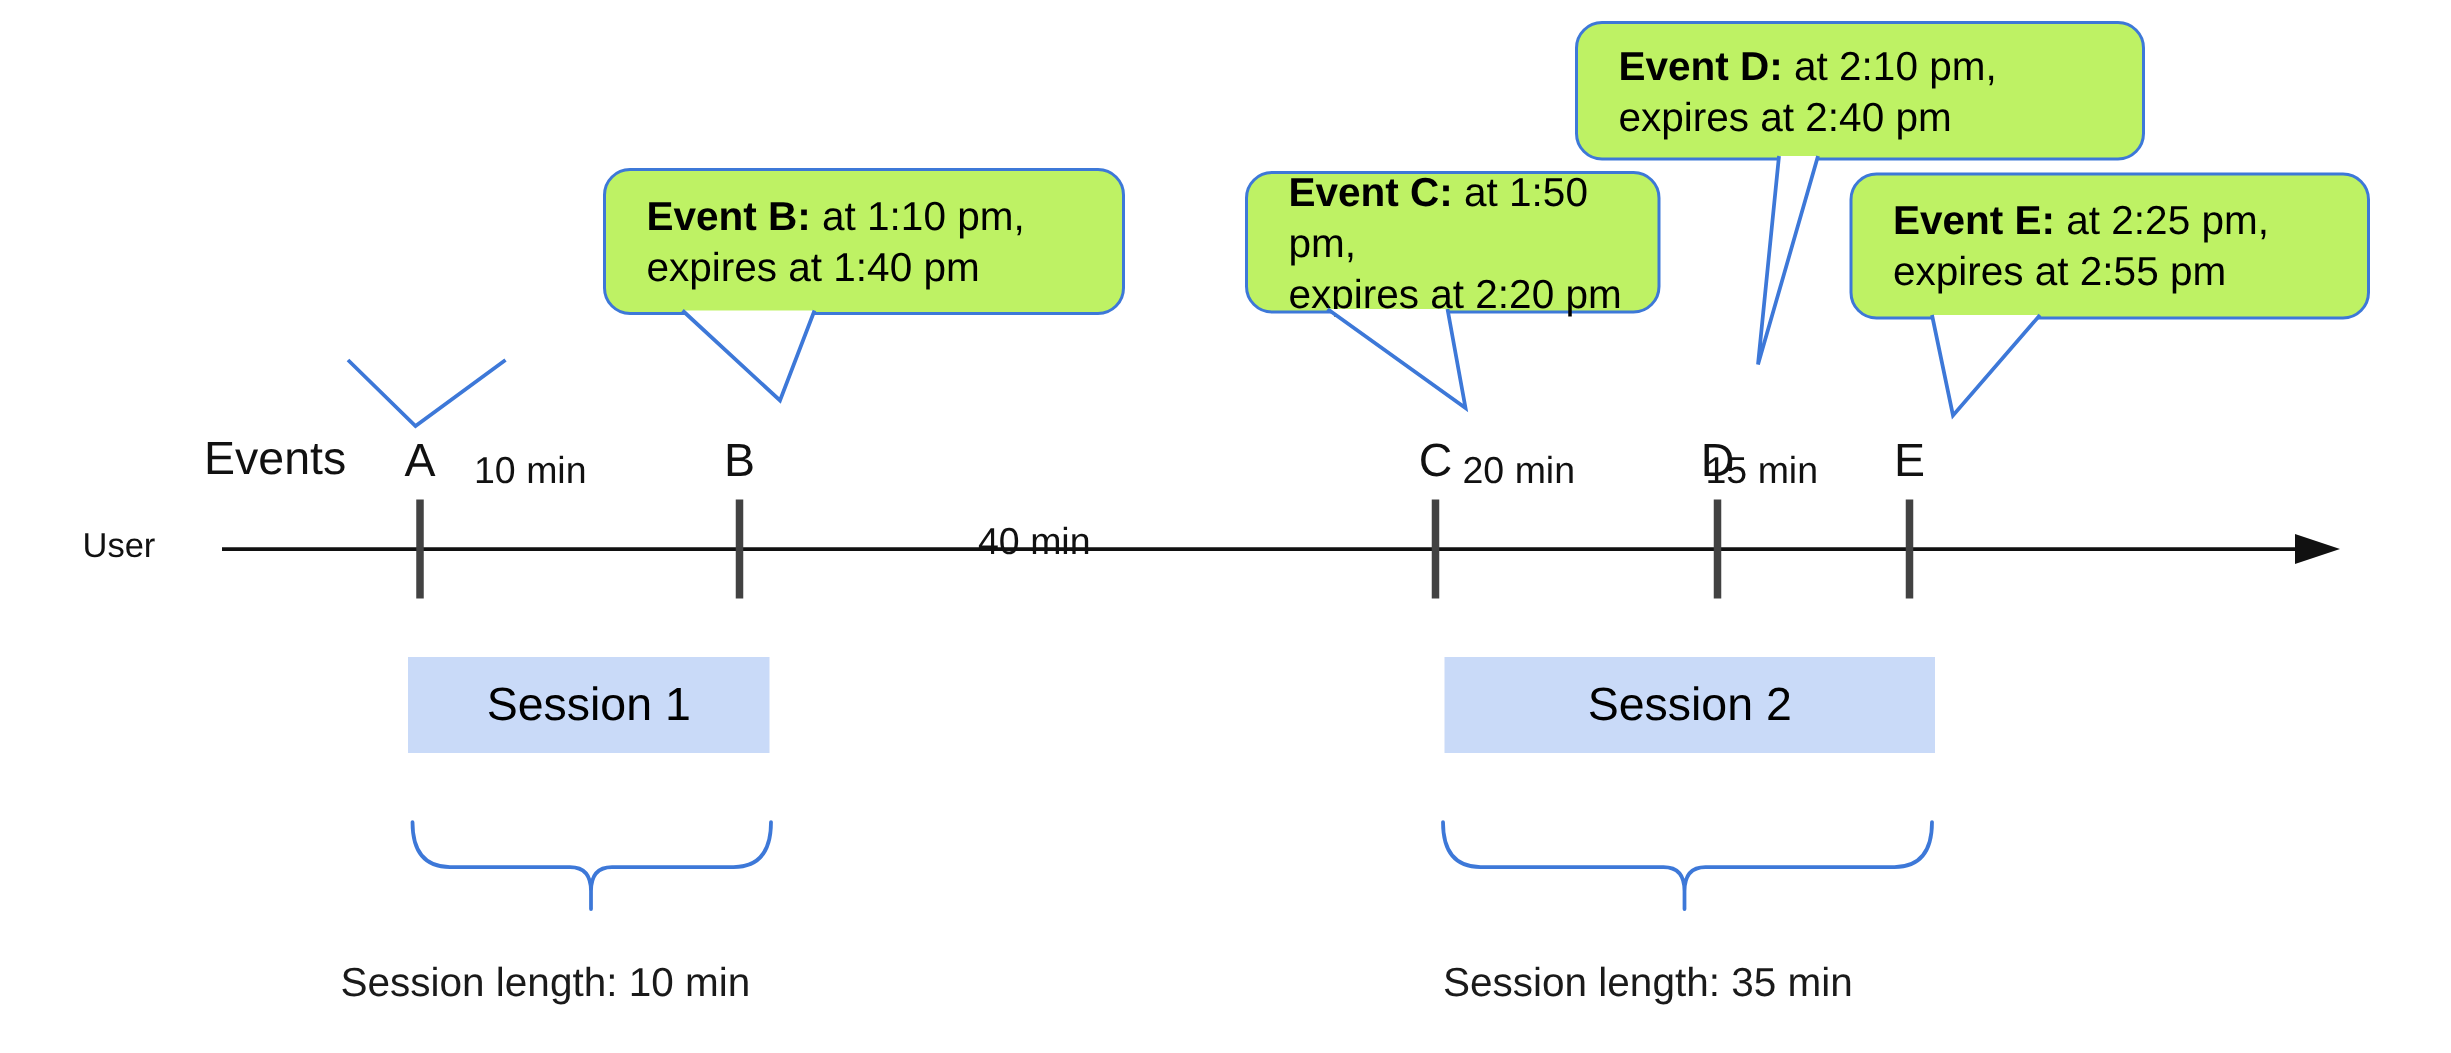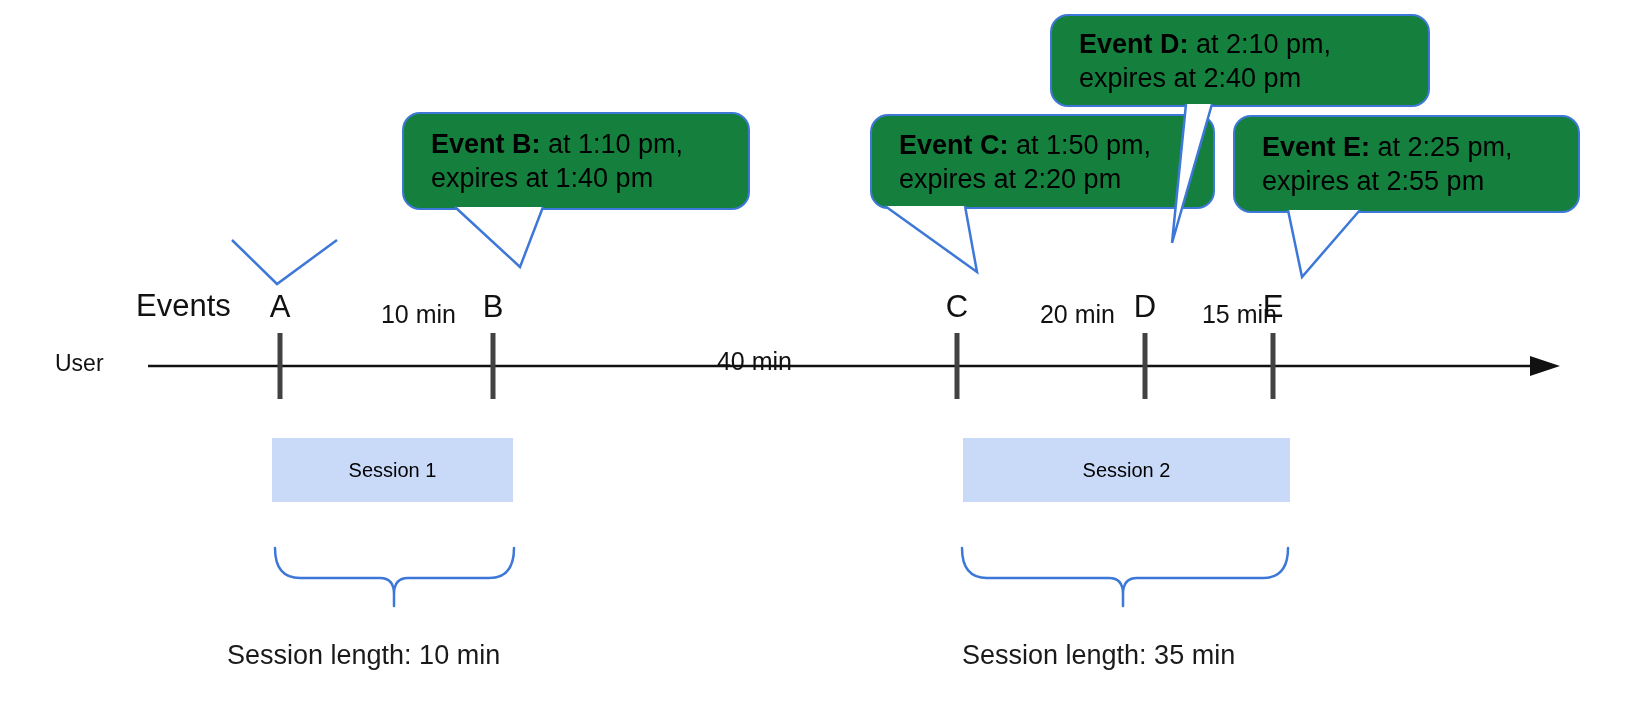--- a/index.html
+++ b/index.html
@@ -1,50 +1,50 @@
 <!DOCTYPE html>
 <html><head>
 <meta charset="utf-8">
 <style>
   html,body{margin:0;padding:0;background:#ffffff;}
   #stage{
     position:relative;width:1634px;height:702px;background:#ffffff;
     font-family:"Liberation Sans",sans-serif;color:#111;overflow:hidden;
   }
   .bubble{
-    position:absolute;background:#15803d;border:2.5px solid #3d78d8;
+    position:absolute;background:#bef264;border:2.5px solid #3d78d8;
     border-radius:18px;box-sizing:border-box;z-index:1;
     display:flex;flex-direction:column;justify-content:center;
     padding-left:27px;font-size:27px;line-height:34px;color:#000;
   }
   .bubble .b{font-weight:bold;}
   #lineart{position:absolute;left:0;top:0;z-index:2;pointer-events:none;}
   .lbl{position:absolute;white-space:nowrap;color:#111;z-index:3;}
   .tickletter{position:absolute;width:60px;text-align:center;font-size:31px;z-index:3;}
-  .interval{position:absolute;width:140px;text-align:right;font-size:25px;z-index:3;}
+  .interval{position:absolute;width:140px;text-align:left;font-size:25px;z-index:3;}
   .session-rect{
     position:absolute;background:#c9daf8;display:flex;align-items:center;justify-content:center;
-    font-size:20px;color:#000;z-index:1;
+    font-size:31px;color:#000;z-index:1;
   }
   .session-len{position:absolute;width:400px;text-align:left;font-size:27px;color:#1a1a1a;z-index:3;}
 </style>
 </head>
 <body>
 
 <div id="stage">
 
 
   <div class="bubble" style="left:402px;top:112px;width:348px;height:98px;">
     <div>
       <span class="b">Event B:</span><span> at 1:10 pm,</span><br>
       <span>expires at 1:40 pm</span>
     </div>
   </div>
 
-  <div class="bubble" style="left:830px;top:114px;width:345px;height:95px;margin-left:40px;">
+  <div class="bubble" style="left:830px;top:114px;width:277px;height:95px;">
     <div>
       <span class="b">Event C:</span><span> at 1:50 pm,</span><br>
       <span>expires at 2:20 pm</span>
     </div>
   </div>
 
   <div class="bubble" style="left:1050px;top:14px;width:380px;height:93px;">
     <div>
       <span class="b">Event D:</span><span> at 2:10 pm,</span><br>
       <span>expires at 2:40 pm</span>

